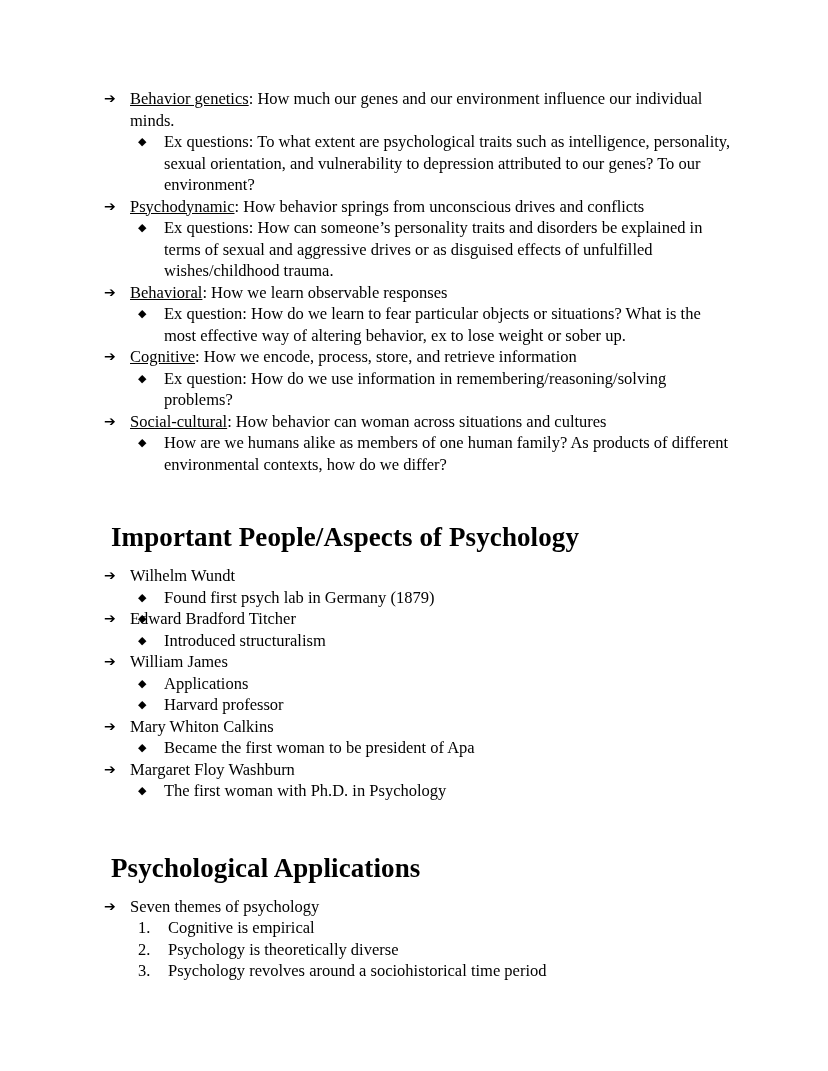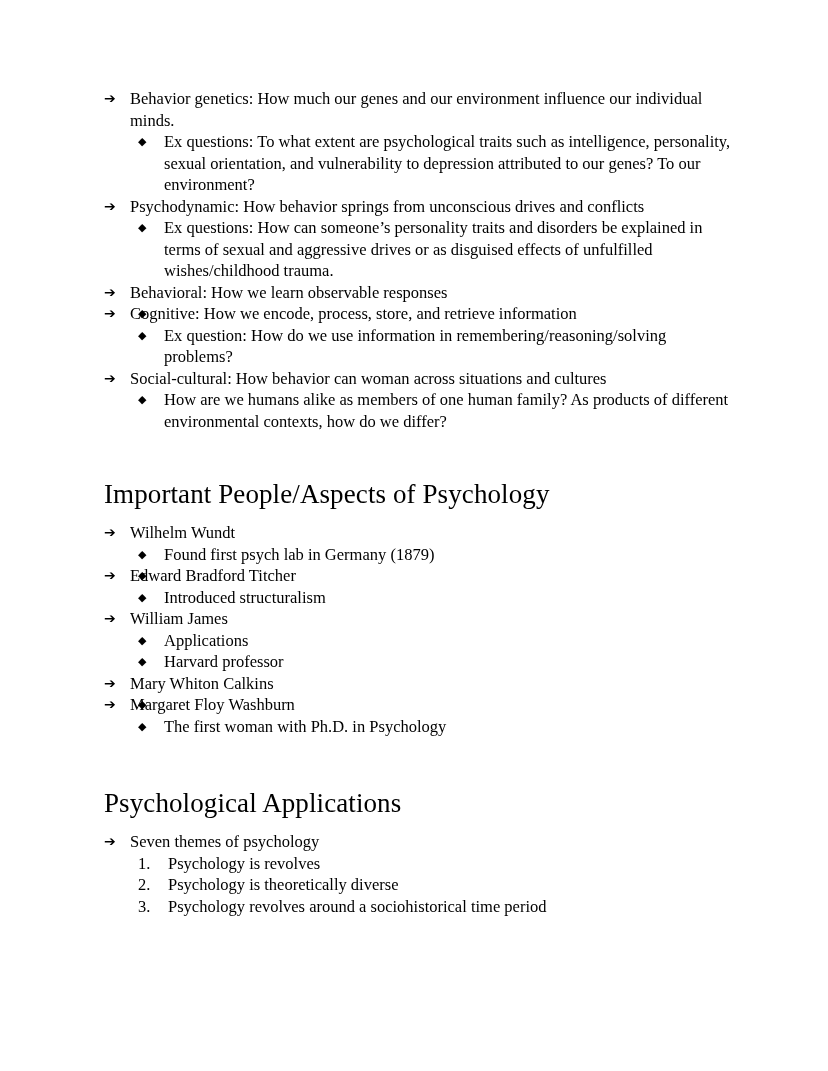--- a/index.html
+++ b/index.html
@@ -77,27 +77,28 @@
     position: absolute;
     left: 8px;
     top: 0;
     font-size: 16.5px;
     line-height: 21.5px;
   }
   .indent2 { margin-left: 46px; }
   .indent-num { margin-left: 46px; }
 
   .term {
+    text-decoration: underline;
   }
 
   h2.section {
     font-size: 27px;
-    font-weight: normal;
+    font-weight: bold;
     line-height: 32px;
-    margin: 32px 0 12px 8px;
+    margin: 32px 0 12px 15px;
     padding: 0;
     letter-spacing: 0.1px;
   }
   .gap-before-people { height: 14px; }
   .gap-before-apps { height: 18px; }
   .block { margin-bottom: 0; }
 </style>
 </head>
 <body>
 
@@ -126,20 +127,21 @@
         </li>
       </ul>
     </li>
 
     <li class="l1">
       <span class="arrow">➔</span>
       <span class="term">Behavioral</span><span>: How we learn observable responses</span>
       <ul class="lvl2 indent2">
         <li class="l2">
           <span class="diamond">◆</span>
+          <span>Ex question: How do we learn to fear particular objects or situations? What is the most effective way of altering behavior, ex to lose weight or sober up.</span>
         </li>
       </ul>
     </li>
 
     <li class="l1">
       <span class="arrow">➔</span>
       <span class="term">Cognitive</span><span>: How we encode, process, store, and retrieve information</span>
       <ul class="lvl2 indent2">
         <li class="l2">
           <span class="diamond">◆</span>
@@ -205,20 +207,21 @@
         </li>
       </ul>
     </li>
 
     <li class="l1">
       <span class="arrow">➔</span>
       <span>Mary Whiton Calkins</span>
       <ul class="lvl2 indent2">
         <li class="l2">
           <span class="diamond">◆</span>
+          <span>Became the first woman to be president of Apa</span>
         </li>
       </ul>
     </li>
 
     <li class="l1">
       <span class="arrow">➔</span>
       <span>Margaret Floy Washburn</span>
       <ul class="lvl2 indent2">
         <li class="l2">
           <span class="diamond">◆</span>
@@ -232,21 +235,21 @@
   <div class="gap-before-apps"></div>
   <h2 class="section">Psychological Applications</h2>
 
   <ul class="lvl1 block">
     <li class="l1">
       <span class="arrow">➔</span>
       <span>Seven themes of psychology</span>
       <ol class="numlist indent-num">
         <li class="ln">
           <span class="num">1.</span>
-          <span>Psychology is revolves</span>
+          <span>Cognitive is empirical</span>
         </li>
         <li class="ln">
           <span class="num">2.</span>
           <span>Psychology is theoretically diverse</span>
         </li>
         <li class="ln">
           <span class="num">3.</span>
           <span>Psychology revolves around a sociohistorical time period</span>
         </li>
       </ol>

